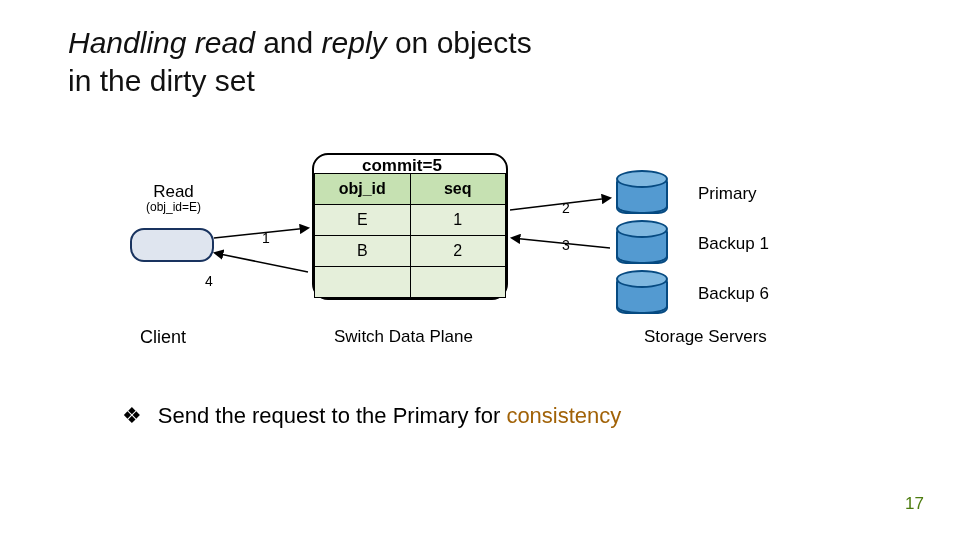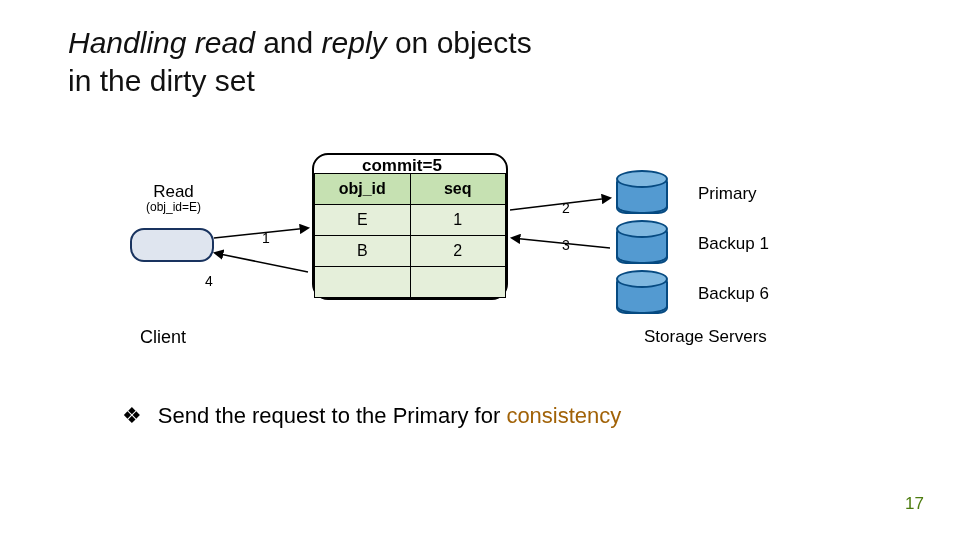--- a/index.html
+++ b/index.html
@@ -219,20 +219,21 @@
         <td>B</td>
         <td>2</td>
       </tr>
       <tr class="empty">
         <td></td>
             <td></td>
       </tr>
     </tbody>
       </table>
   </div>
+  <div class="dplane-label">Switch Data Plane</div>
 
   <div class="cyl srv0"></div>
   <div class="srv-label lbl0">Primary</div>
   <div class="cyl srv1"></div>
   <div class="srv-label lbl1">Backup 1</div>
   <div class="cyl srv2"></div>
   <div class="srv-label lbl2">Backup 6</div>
   <div class="storage-label">Storage Servers</div>
 
 </div>

